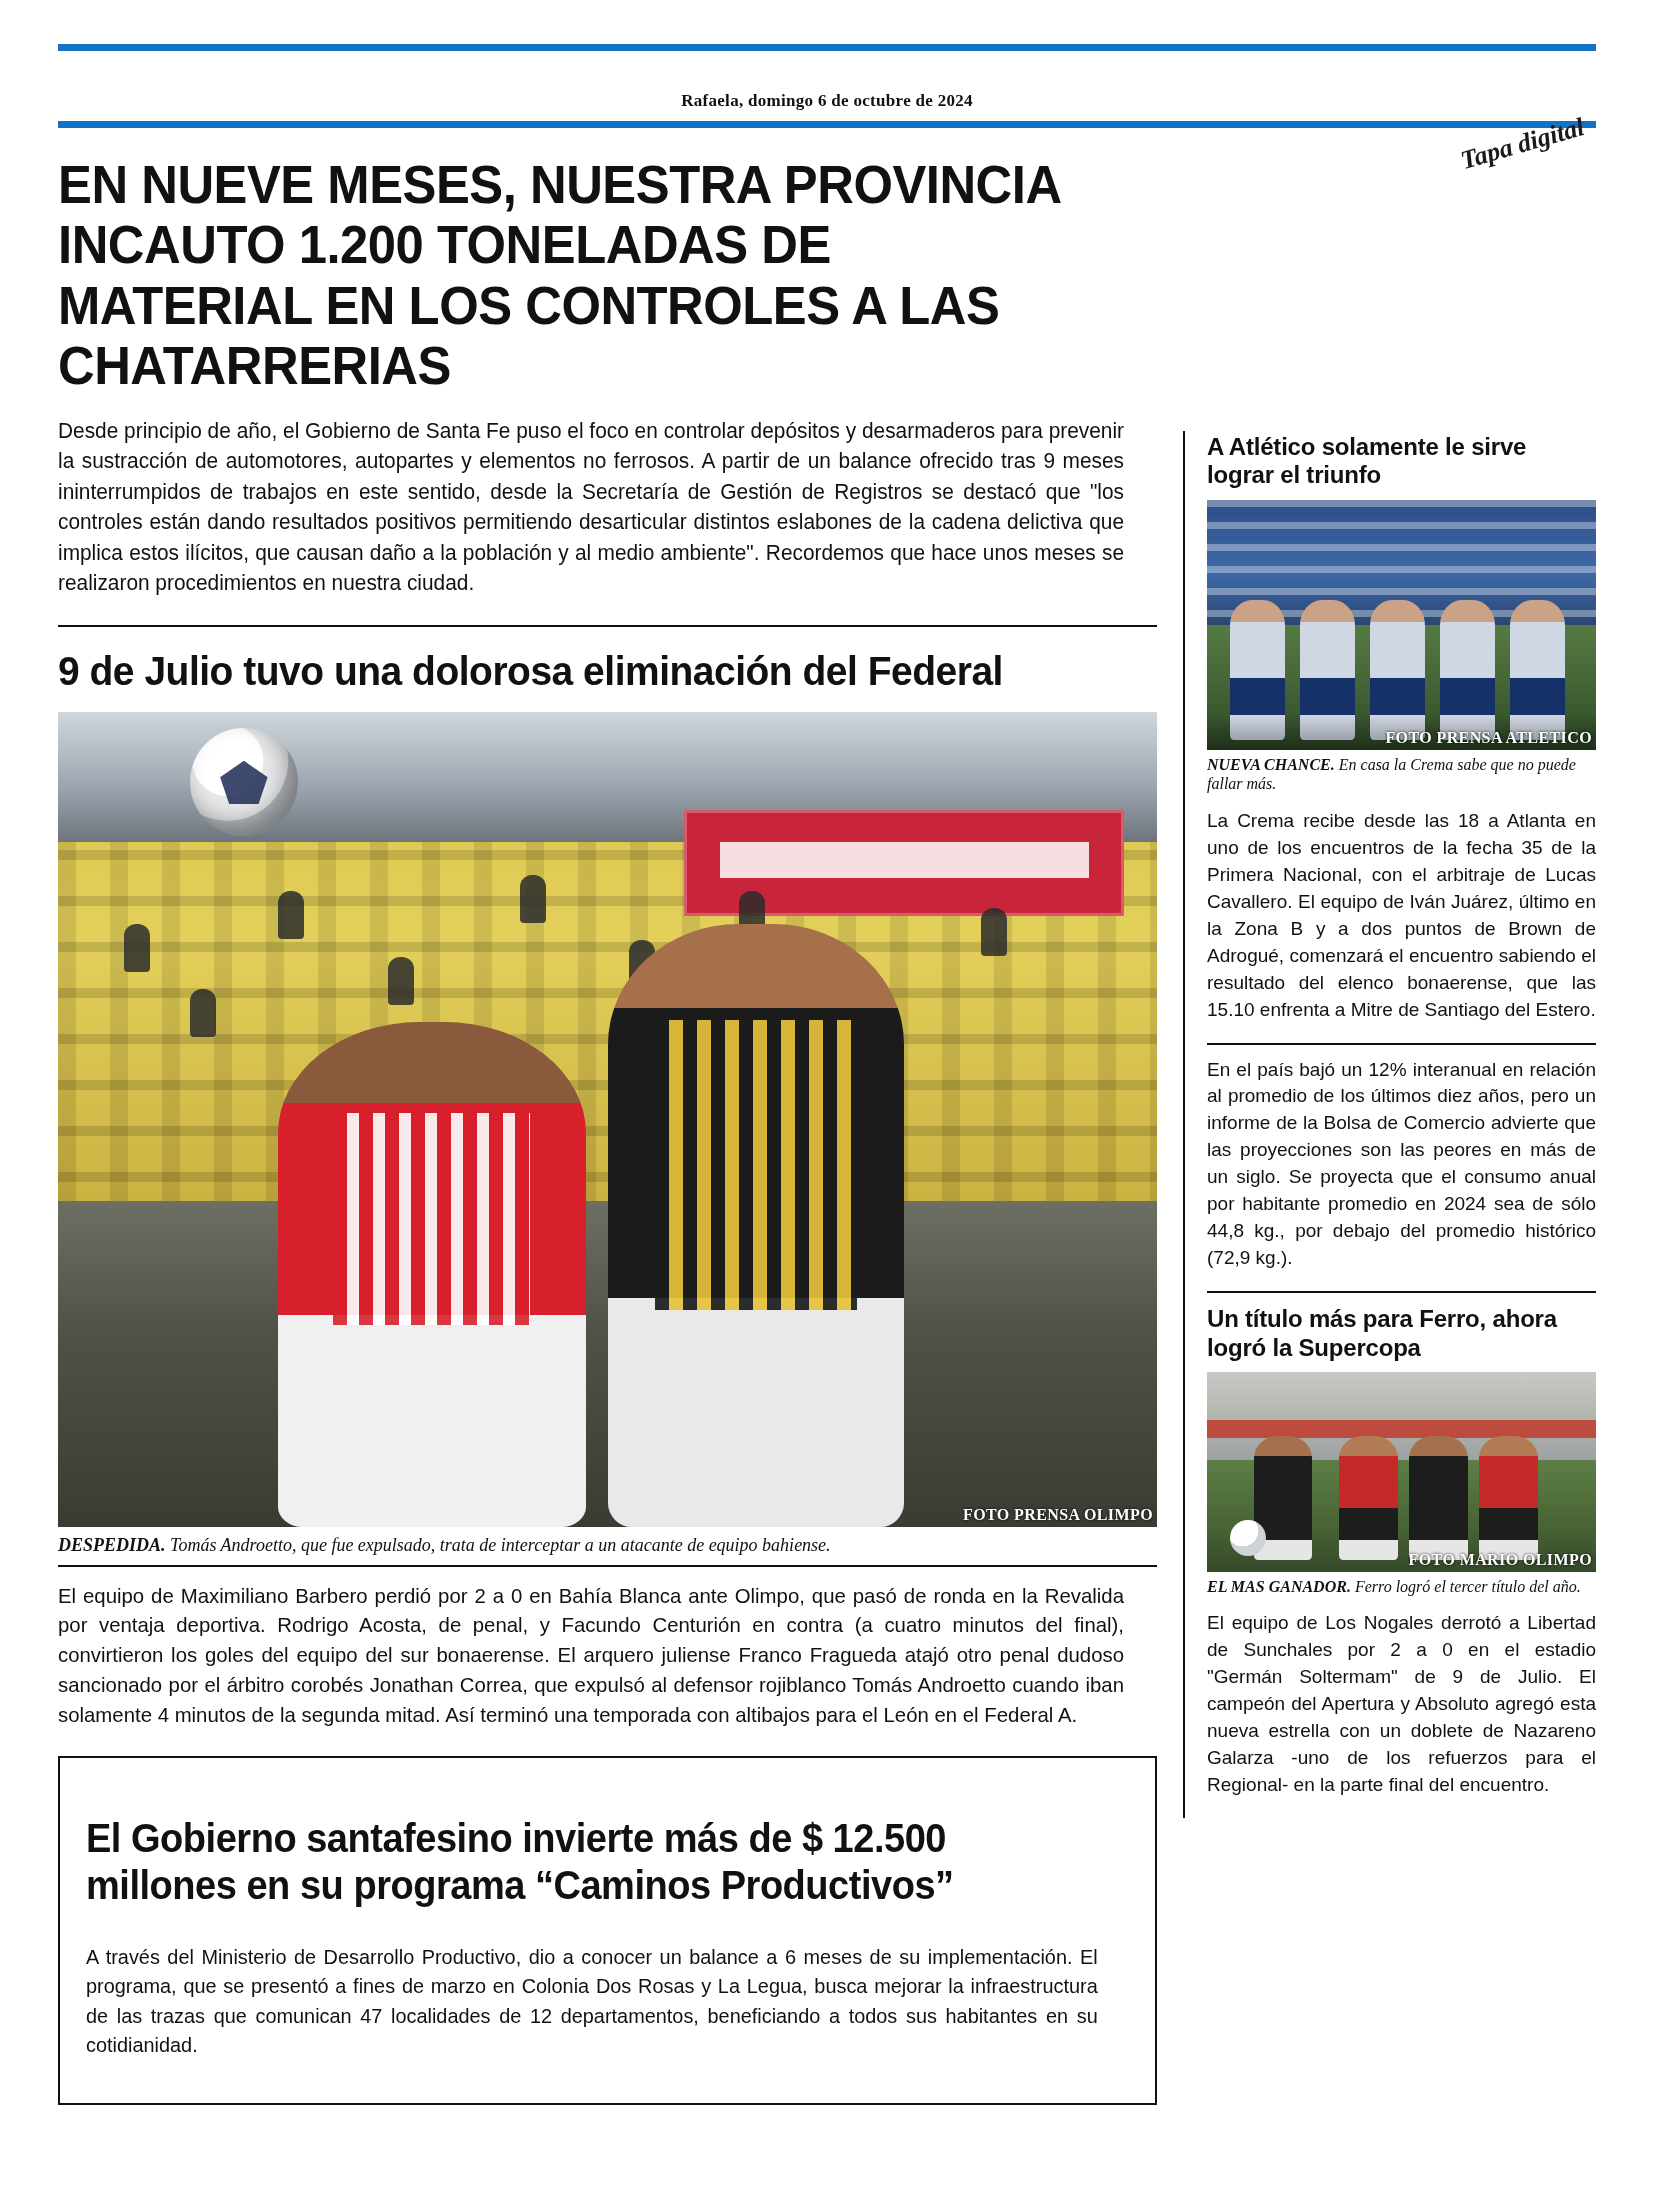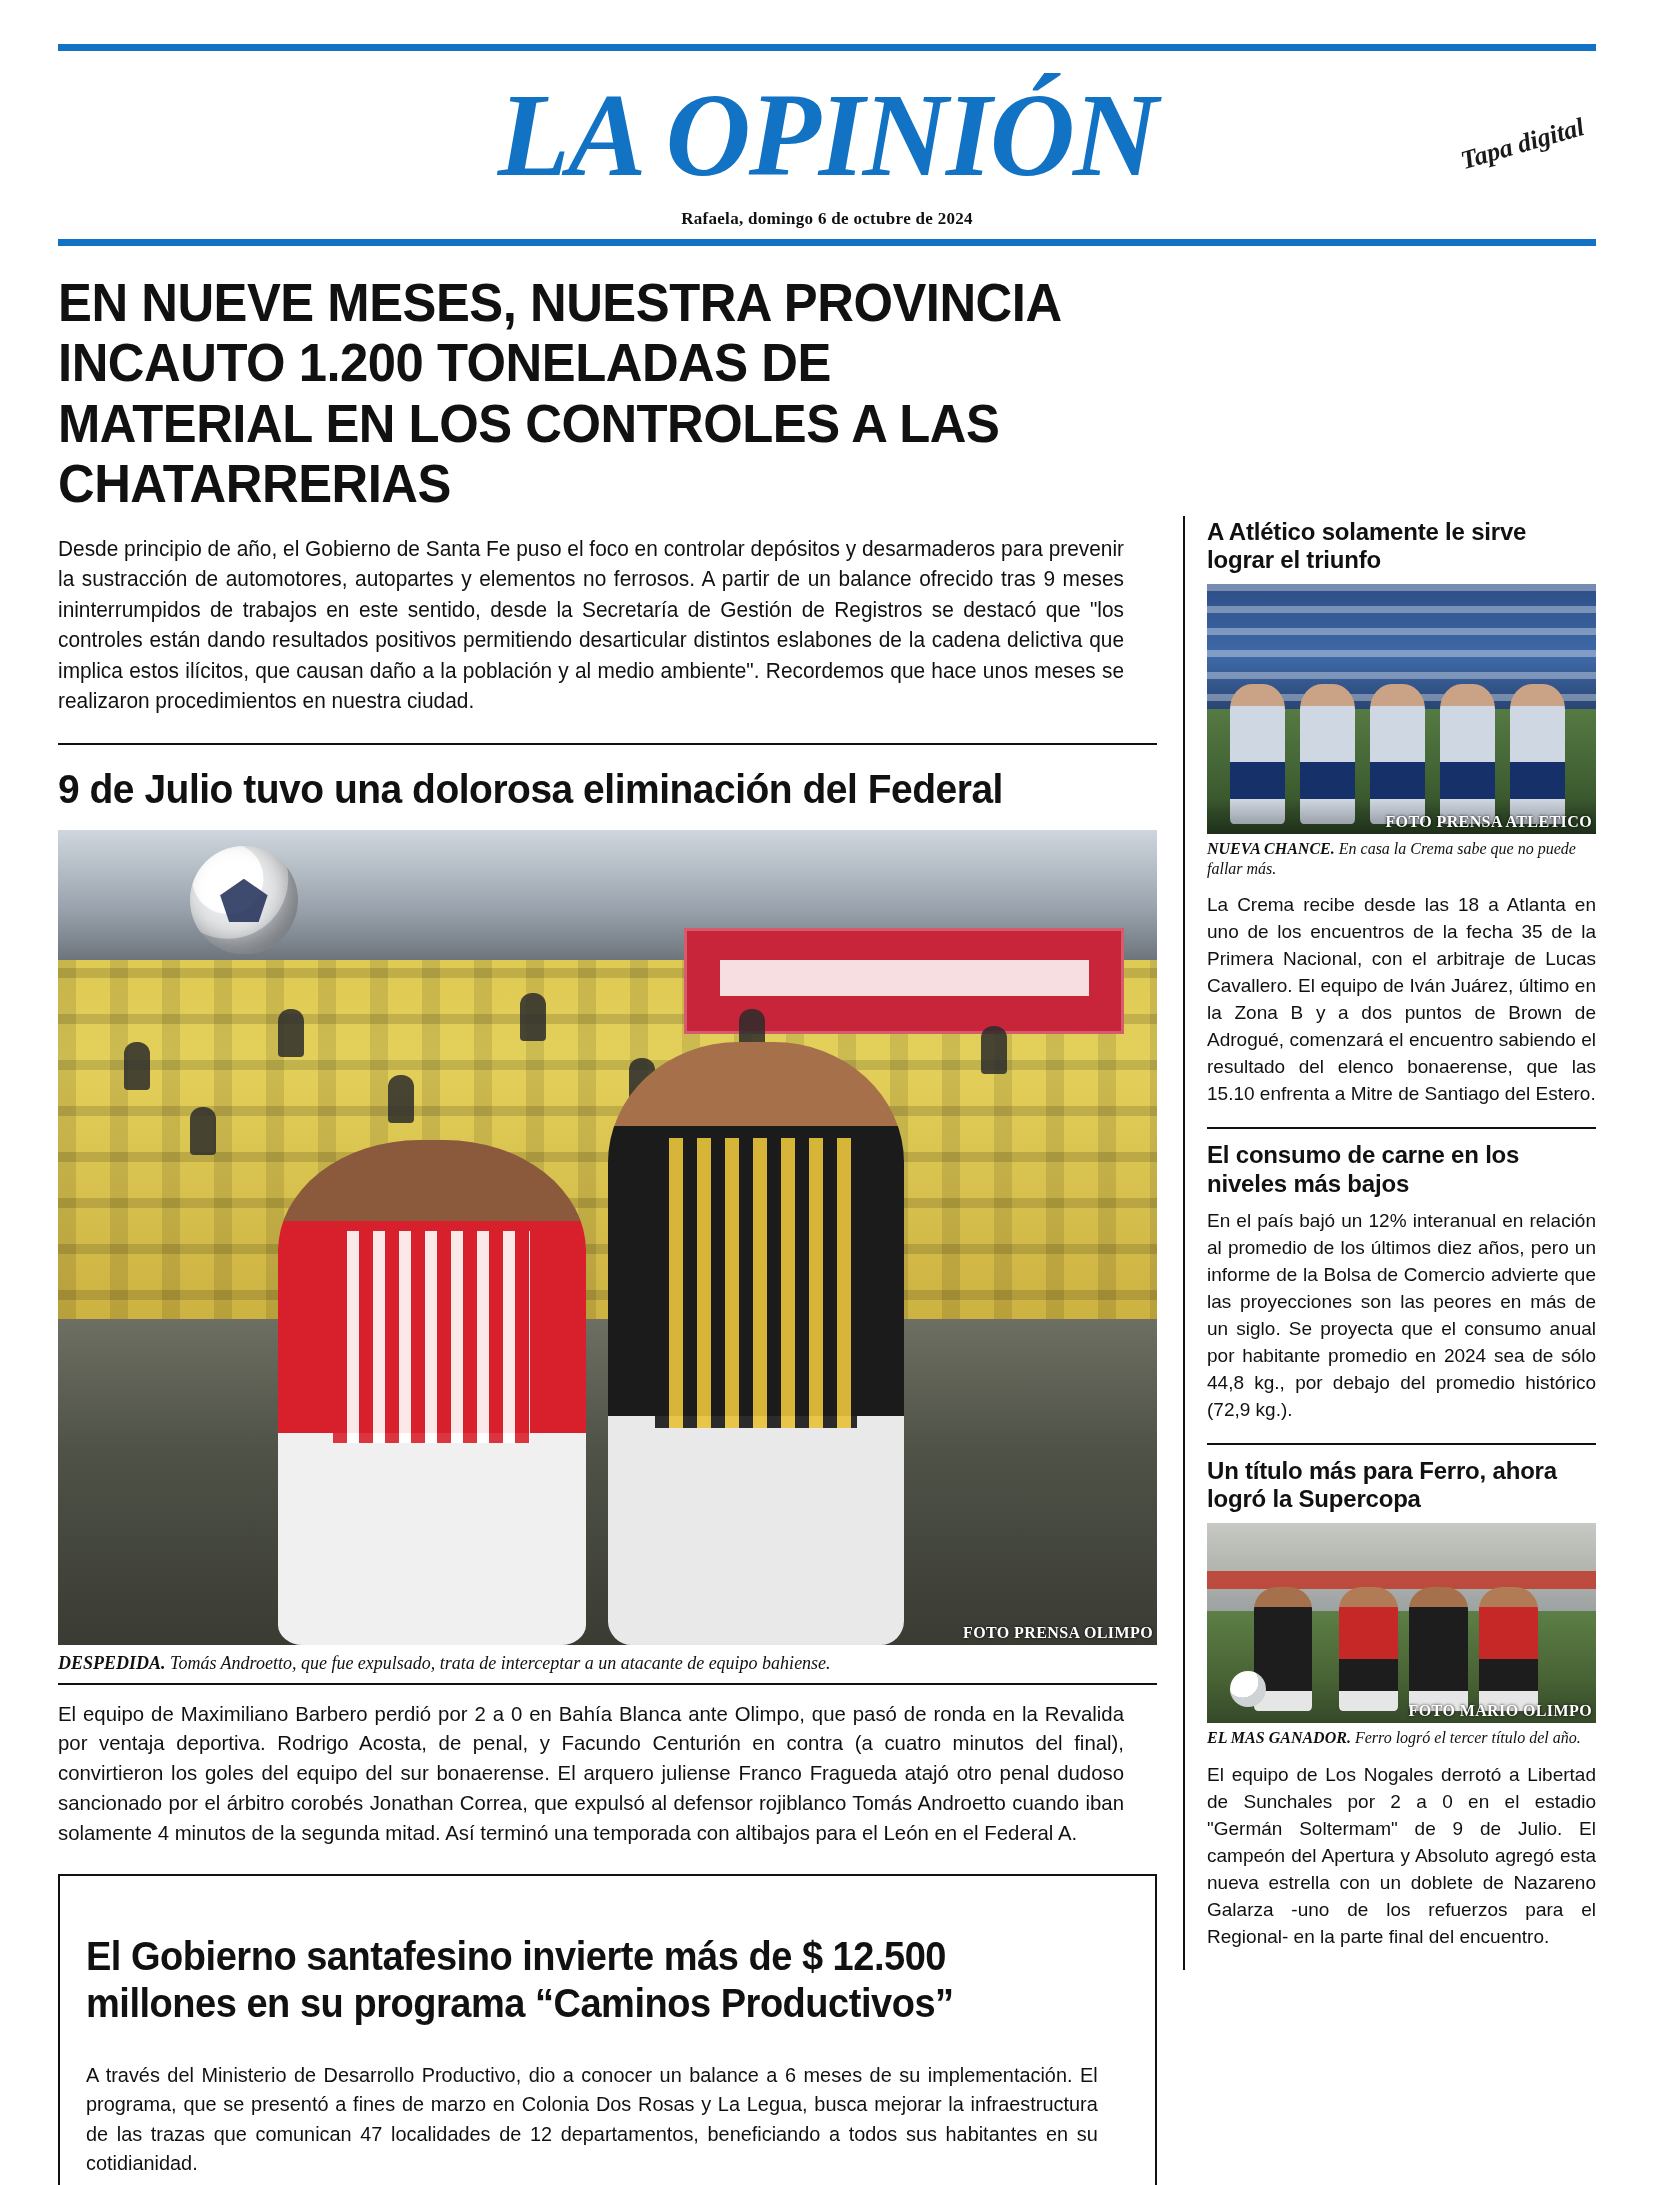--- a/index.html
+++ b/index.html
@@ -346,21 +346,20 @@
   }
 </style>
 </head>
 <body>
 
 <div class="page">
 
   <div class="masthead">
     <div class="rule-top"></div>
     <div class="masthead-inner">
-      <div class="logo">LA OPINIÓN</div>
       <div class="tapa-digital">Tapa digital</div>
       <div class="dateline">Rafaela, domingo 6 de octubre de 2024</div>
     </div>
     <div class="rule-bottom"></div>
   </div>
 
   <div class="content">
 
     <div class="col-main">
 
@@ -425,21 +424,20 @@
         </div>
         <div class="side-caption">
           <b>NUEVA CHANCE.</b><i> En casa la Crema sabe que no puede fallar más.</i>
         </div>
         <p class="side-body">La Crema recibe desde las 18 a Atlanta en uno de los encuentros de la fecha 35 de la Primera Nacional, con el arbitraje de Lucas Cavallero. El equipo de Iván Juárez, último en la Zona B y a dos puntos de Brown de Adrogué, comenzará el encuentro sabiendo el resultado del elenco bonaerense, que las 15.10 enfrenta a Mitre de Santiago del Estero.</p>
       </div>
 
       <hr class="side-rule">
 
       <div>
-        <h3 class="side-headline">El consumo de carne en los niveles más bajos</h3>
         <p class="side-body">En el país bajó un 12% interanual en relación al promedio de los últimos diez años, pero un informe de la Bolsa de Comercio advierte que las proyecciones son las peores en más de un siglo. Se proyecta que el consumo anual por habitante promedio en 2024 sea de sólo 44,8 kg., por debajo del promedio histórico (72,9 kg.).</p>
       </div>
 
       <hr class="side-rule">
 
       <div>
         <h3 class="side-headline">Un título más para Ferro, ahora logró la Supercopa</h3>
         <div class="photo side-photo-2">
           <div class="ph">
             <div class="f-wall"></div>

